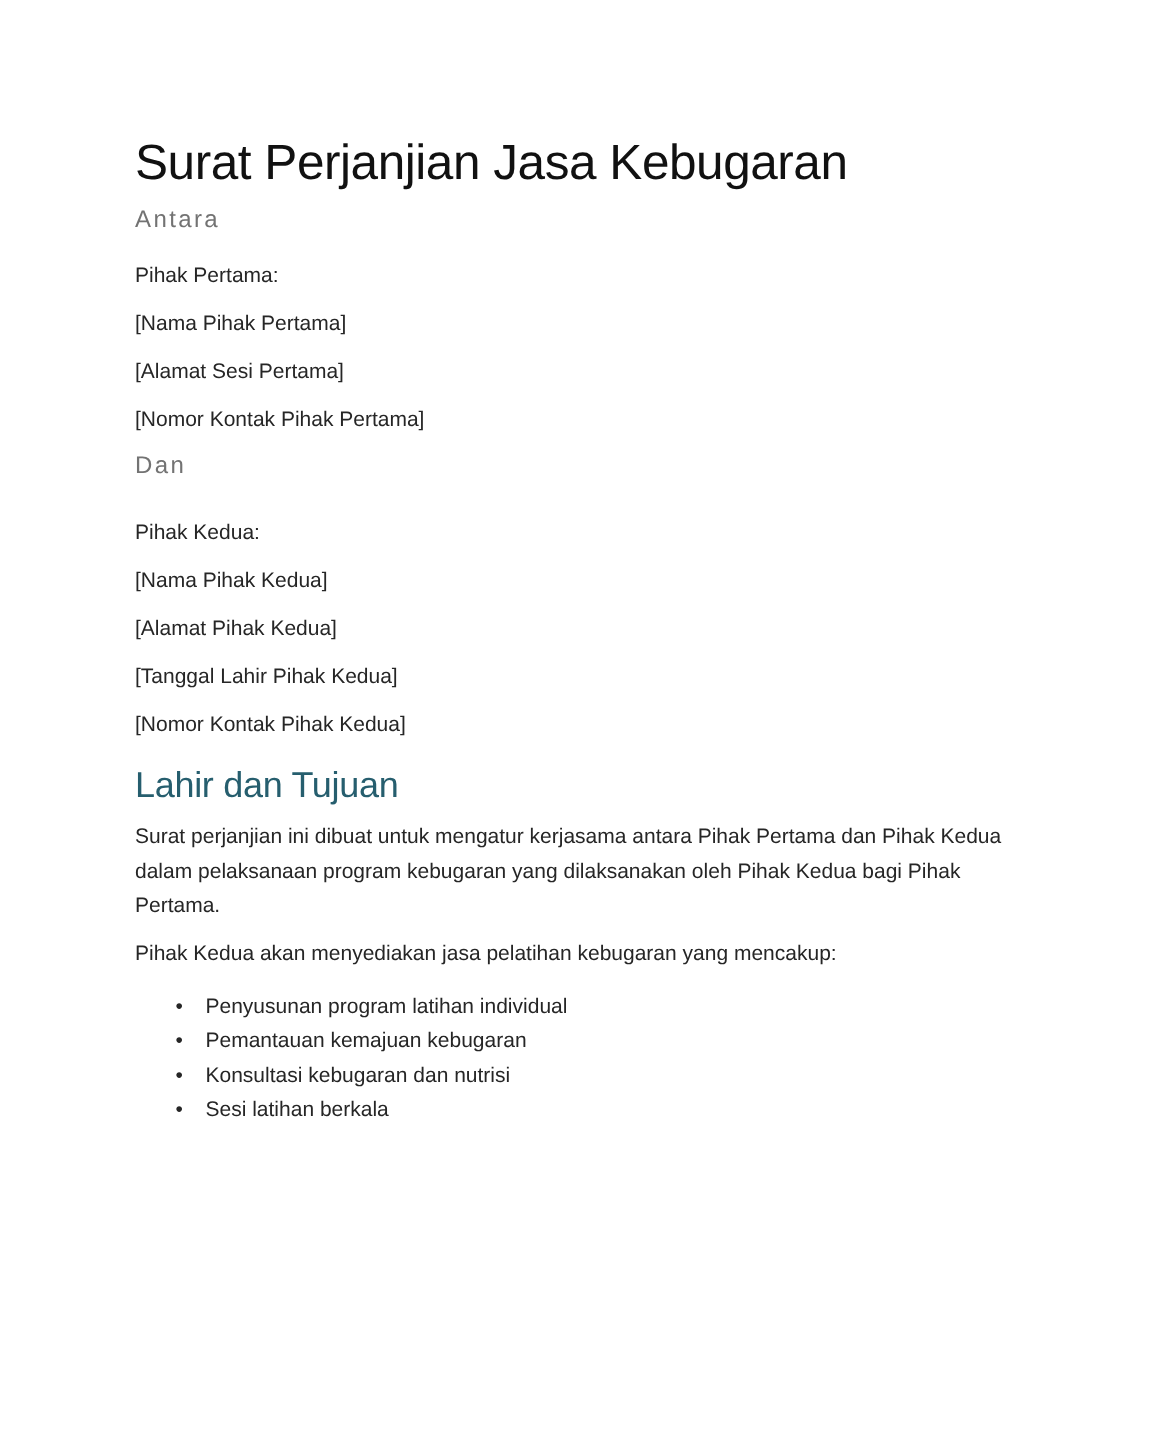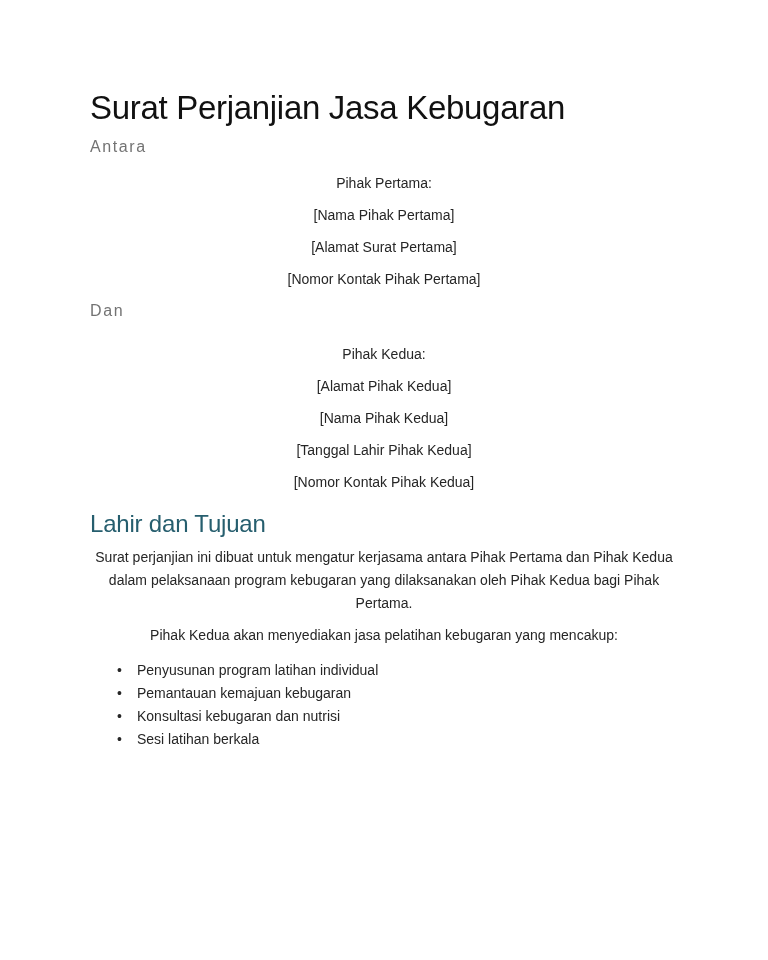--- a/index.html
+++ b/index.html
@@ -35,21 +35,20 @@
   }
   .doc-subtitle.mid {
     margin-top: 5px;
     margin-bottom: 21px;
   }
   p.body-line {
     font-size: 14px;
     line-height: 23px;
     margin: 0 0 9px 0;
     color: #262626;
-    text-align: center;
   }
   h2.section-heading {
     font-size: 24px;
     line-height: 30px;
     font-weight: 500;
     color: #265e6e;
     margin: 15px 0 7px 0;
     letter-spacing: -0.2px;
   }
   ul.scope-list {
@@ -75,28 +74,28 @@
 <body>
 
 <div class="page">
 
   <h1 class="doc-title">Surat Perjanjian Jasa Kebugaran</h1>
 
   <div class="doc-subtitle">Antara</div>
 
   <p class="body-line">Pihak Pertama:</p>
   <p class="body-line">[Nama Pihak Pertama]</p>
-  <p class="body-line">[Alamat Surat Pertama]</p>
+  <p class="body-line">[Alamat Sesi Pertama]</p>
   <p class="body-line">[Nomor Kontak Pihak Pertama]</p>
 
   <div class="doc-subtitle mid">Dan</div>
 
   <p class="body-line">Pihak Kedua:</p>
+  <p class="body-line">[Nama Pihak Kedua]</p>
   <p class="body-line">[Alamat Pihak Kedua]</p>
-  <p class="body-line">[Nama Pihak Kedua]</p>
   <p class="body-line">[Tanggal Lahir Pihak Kedua]</p>
   <p class="body-line">[Nomor Kontak Pihak Kedua]</p>
 
   <h2 class="section-heading">Lahir dan Tujuan</h2>
   <p class="body-line">Surat perjanjian ini dibuat untuk mengatur kerjasama antara Pihak Pertama dan Pihak Kedua dalam pelaksanaan program kebugaran yang dilaksanakan oleh Pihak Kedua bagi Pihak Pertama.</p>
 
   <p class="body-line">Pihak Kedua akan menyediakan jasa pelatihan kebugaran yang mencakup:</p>
 
   <ul class="scope-list">
     <li><span class="bullet-dot">•</span><span>Penyusunan program latihan individual</span></li>

